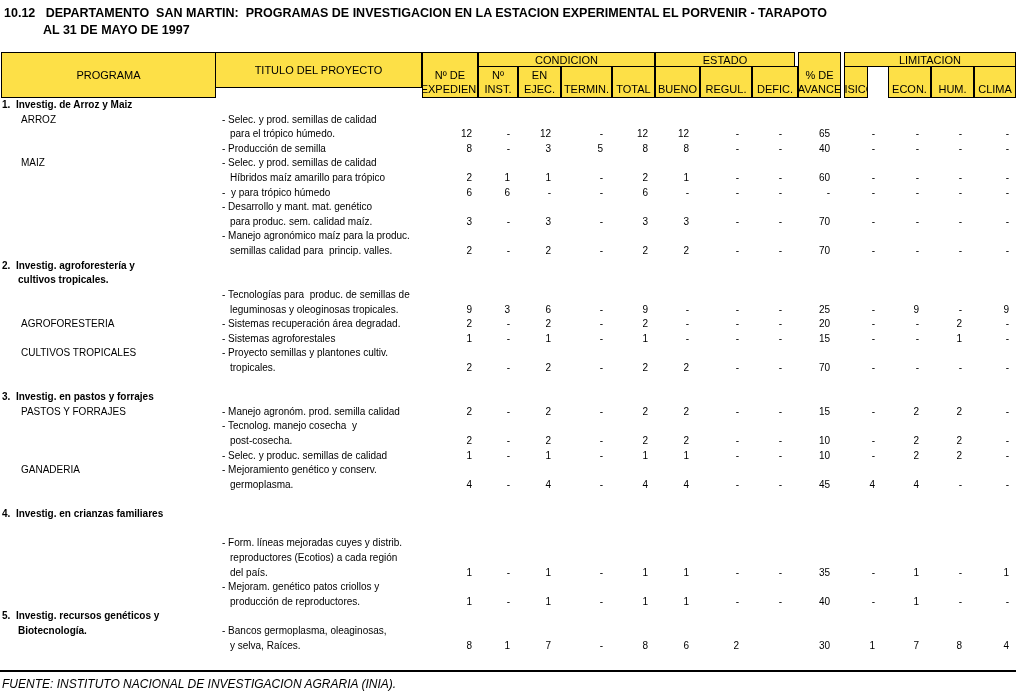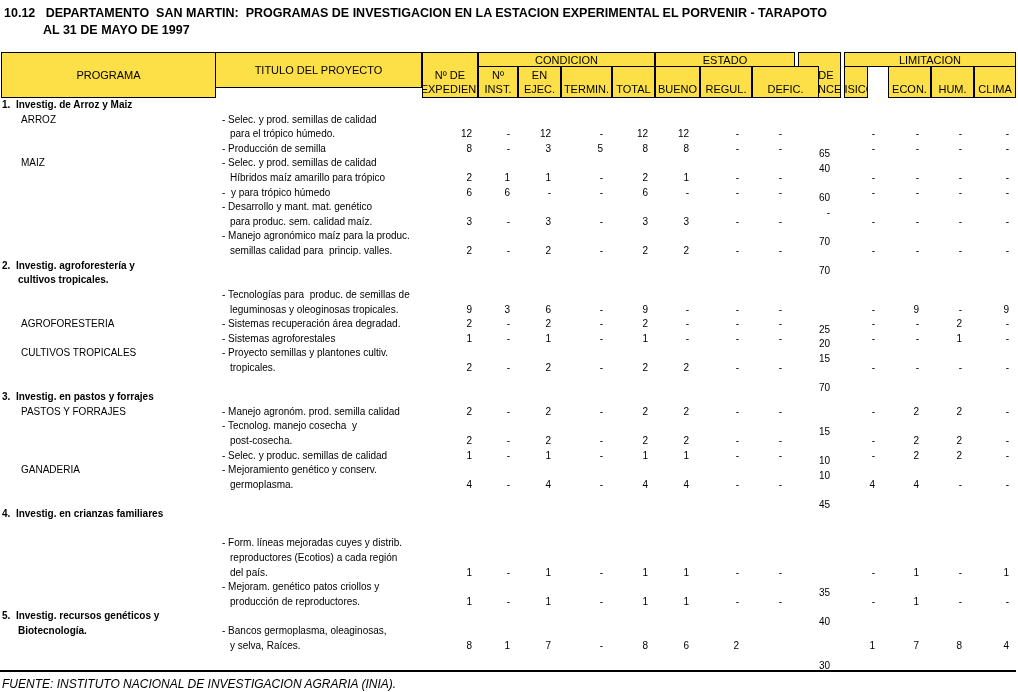--- a/index.html
+++ b/index.html
@@ -21,21 +21,21 @@
   .hc-est{left:655px;top:0;width:140px;height:15px;}
   .hc-lim{left:844px;top:0;width:172px;height:15px;}
   .hc-avance{left:798px;top:0;width:43px;height:46px;}
   .sub{top:14px;height:32px;}
   .hc-inst{left:478px;width:40px;}
   .hc-ejec{left:518px;width:43px;}
   .hc-termin{left:561px;width:51px;}
   .hc-total{left:612px;width:43px;}
   .hc-bueno{left:655px;width:45px;}
   .hc-regul{left:700px;width:52px;}
-  .hc-defic{left:752px;width:67px;}
+  .hc-defic{left:752px;width:46px;}
   .hc-fisico{left:844px;width:24px;}
   .hc-econ{left:888px;width:43px;}
   .hc-hum{left:931px;width:43px;}
   .hc-clima{left:974px;width:42px;}
 
   
   .tbody{position:absolute;top:98px;left:0;width:1016px;font-size:10px;}
   .trow{position:relative;height:14.62px;line-height:14.62px;white-space:pre;}
   .cs{position:absolute;left:2px;top:0;font-weight:bold;}
   .cs2{position:absolute;left:18px;top:0;font-weight:bold;}
@@ -44,21 +44,21 @@
   .cpi{position:absolute;left:230px;top:0;}
   .v{position:absolute;top:0;text-align:right;box-sizing:border-box;}
   .v0{left:422px;width:56px;padding-right:6px;}
   .v1{left:478px;width:40px;padding-right:8px;}
   .v2{left:518px;width:43px;padding-right:10px;}
   .v3{left:561px;width:51px;padding-right:9px;}
   .v4{left:612px;width:43px;padding-right:7px;}
   .v5{left:655px;width:45px;padding-right:11px;}
   .v6{left:700px;width:52px;padding-right:13px;}
   .v7{left:752px;width:43px;padding-right:13px;}
-  .v8{left:798px;width:43px;padding-right:11px;margin-top:20px;}
+  .v8{left:798px;width:43px;padding-right:11px;}
   .v9{left:844px;width:44px;padding-right:13px;}
   .v10{left:888px;width:43px;padding-right:12px;}
   .v11{left:931px;width:43px;padding-right:12px;}
   .v12{left:974px;width:42px;padding-right:7px;}
 
   .footer-rule{position:absolute;top:670px;left:0;width:1016px;height:2px;background:#000;}
   .source-note{position:absolute;top:677px;left:2px;font-size:12px;font-style:italic;white-space:pre;}
 </style>
 </head>
 <body>

